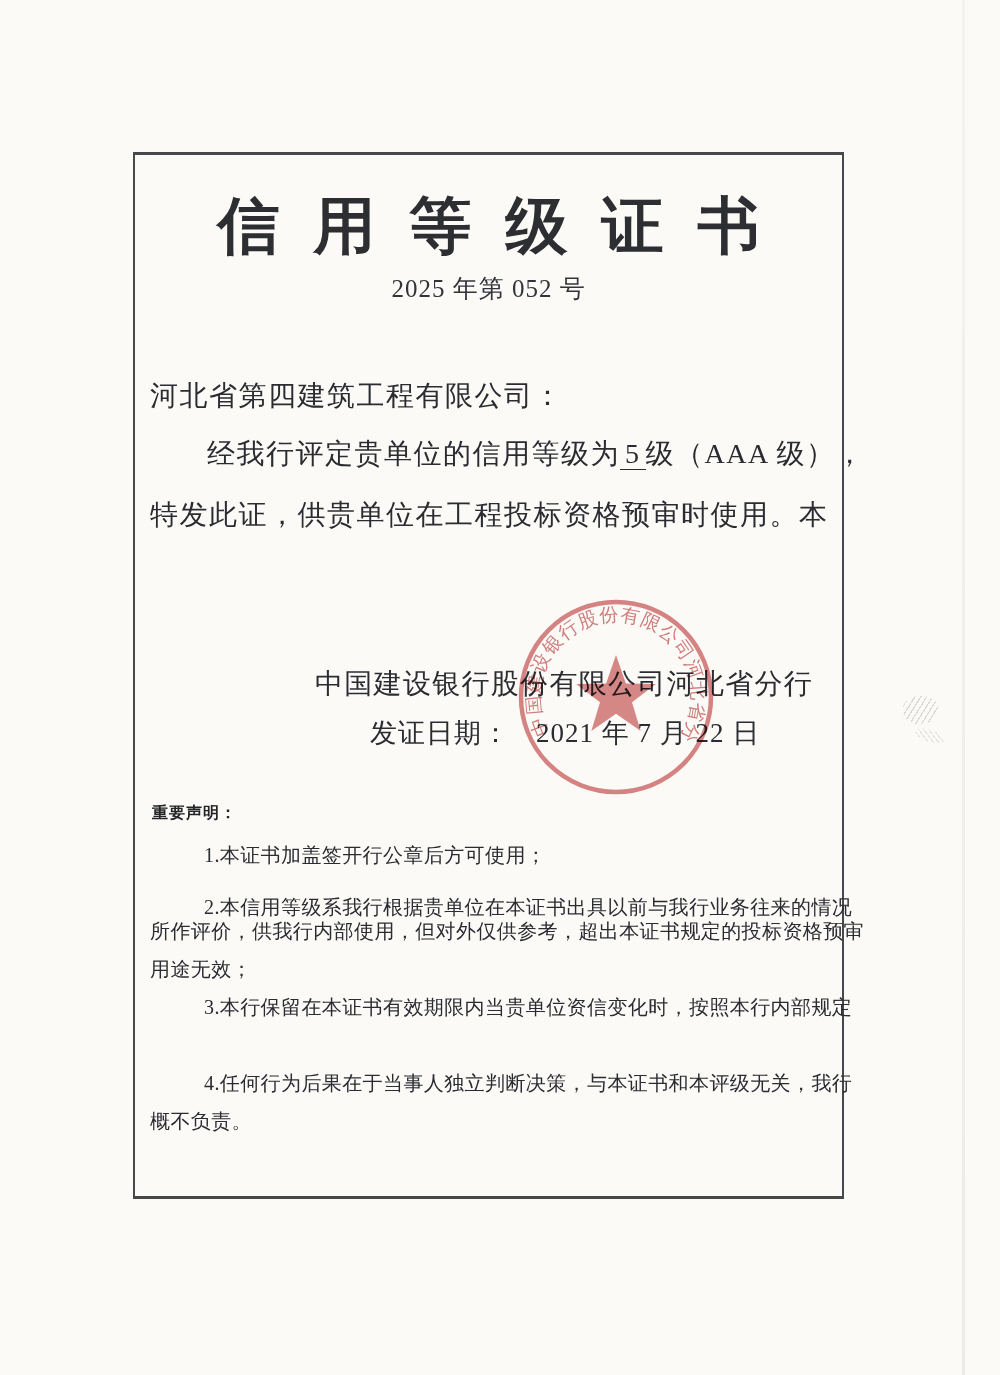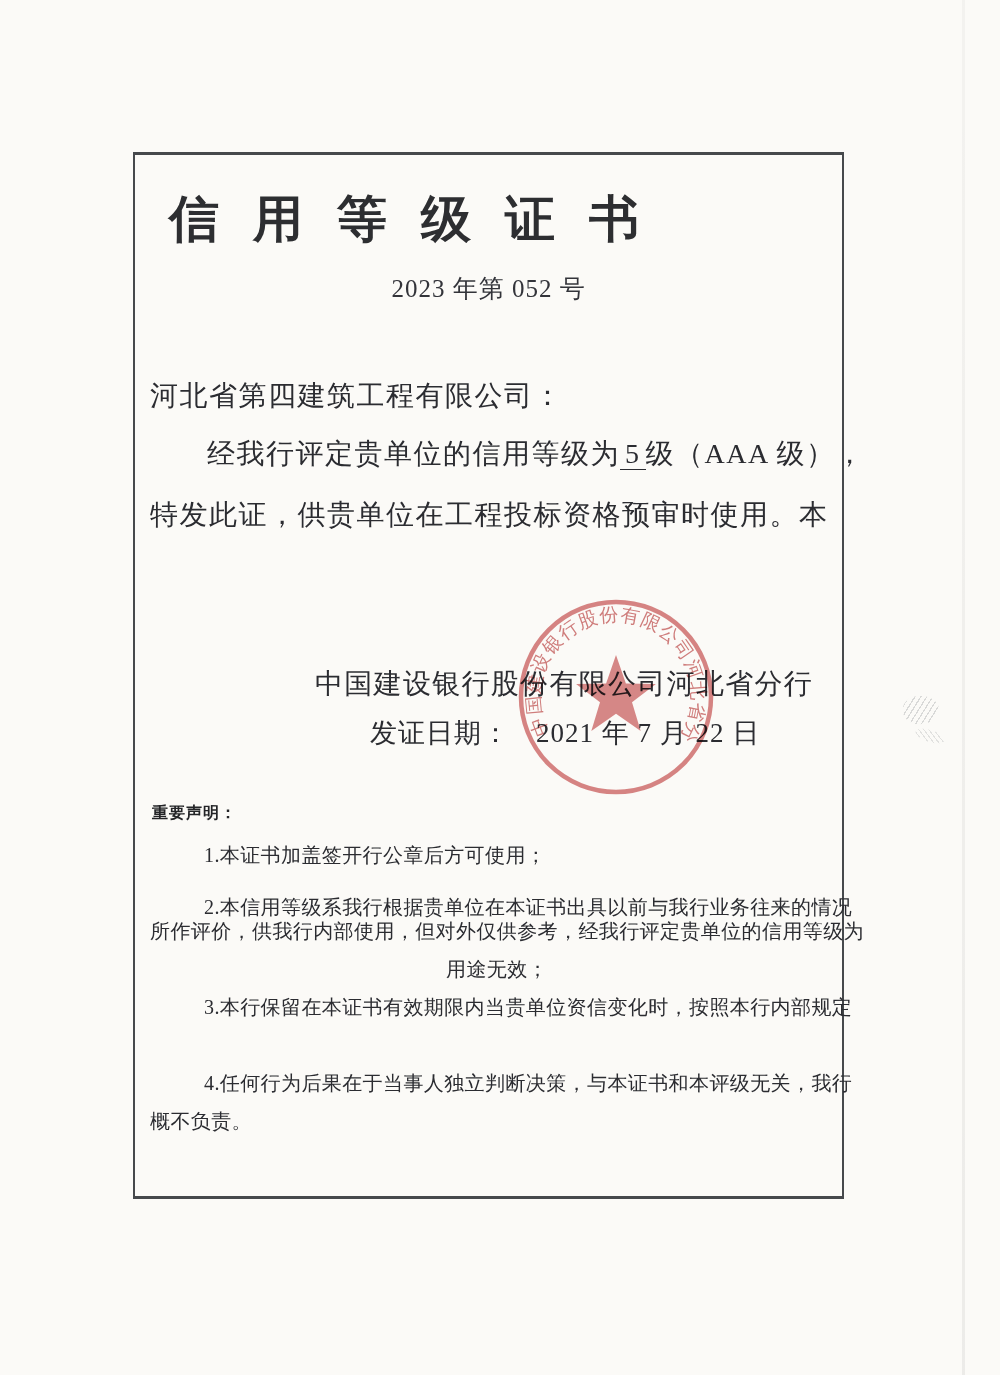--- a/index.html
+++ b/index.html
@@ -14,23 +14,23 @@
   .page{position:absolute;inset:0;}
   
   .cert-box{
     position:absolute;left:133px;top:152px;width:711px;height:1047px;
     border:2px solid #46494c;border-top-width:3px;border-bottom-width:3px;
     box-sizing:border-box;
     background:transparent;
   }
   .abs{position:absolute;white-space:nowrap;}
   .cert-title{
-    left:0;top:37px;width:100%;text-align:left;
+    left:0;top:37px;width:100%;text-align:center;
     font-family:"Liberation Sans","DejaVu Sans",sans-serif;
-    font-weight:bold;font-size:50px;line-height:1.1;
+    font-weight:bold;font-size:62px;line-height:1.1;
     letter-spacing:34px;text-indent:34px;color:#2d2e31;
   }
   .cert-number{
     left:0;top:117px;width:100%;text-align:center;
     font-size:25px;letter-spacing:1px;color:#33343a;
   }
   .body-line{
     left:15px;width:690px;font-size:28px;line-height:1.2;
     letter-spacing:1.5px;color:#2b2c31;
   }
@@ -48,21 +48,21 @@
   .decl-heading{
     left:17px;top:648px;
     font-family:"Liberation Sans","DejaVu Sans",sans-serif;
     font-weight:bold;font-size:16px;letter-spacing:1px;color:#232427;
   }
   .decl-line{
     left:15px;width:694px;font-size:20px;letter-spacing:0.4px;
     line-height:1.2;color:#2b2c31;
   }
   .indent{text-indent:54px;}
-  .d1{top:688px;} .d2a{top:716px;margin-top:24px;} .d2b{top:764px;} .d2c{top:802px;text-align:center;}
+  .d1{top:688px;} .d2a{top:716px;margin-top:24px;} .d2b{top:764px;} .d2c{top:802px;}
   .d3a{top:840px;} .d3b{top:878px;} .d4a{top:916px;} .d4b{top:954px;}
   
   .seal{
     position:absolute;left:381px;top:442px;width:200px;height:200px;
     z-index:3;opacity:.85;mix-blend-mode:multiply;
     pointer-events:none;
   }
   
   .scan-edge{
     position:absolute;left:962px;top:0;width:3px;height:1375px;
@@ -81,21 +81,21 @@
 </style>
 </head>
 <body>
 
 <div class="page">
 
   <div class="cert-box">
 
     <div class="abs cert-title">信用等级证书</div>
 
-    <div class="abs cert-number">2023 年第 052 号</div>
+    <div class="abs cert-number">2025 年第 052 号</div>
 
     <div class="abs body-line recipient">河北省第四建筑工程有限公司：</div>
 
     <div class="abs body-line body-l1"><span>经我行评定贵单位的信用等级为</span><span class="grade-underlined">5</span><span>级（AAA 级），</span></div>
 
     <div class="abs body-line body-l2">特发此证，供贵单位在工程投标资格预审时使用。本</div>
 
 
     <div class="abs issuer-line">中国建设银行股份有限公司河北省分行</div>
 
@@ -109,21 +109,21 @@
       </defs>
       <text font-size="19" fill="#c55858" opacity="0.9" letter-spacing="1" font-family="'Liberation Serif','DejaVu Serif',serif">
         <textPath href="#sealArc" startOffset="0">中国建设银行股份有限公司河北省分行</textPath>
       </text>
     </svg>
 
     <div class="abs decl-heading">重要声明：</div>
 
     <div class="abs decl-line indent d1">1.本证书加盖签开行公章后方可使用；</div>
     <div class="abs decl-line indent d2a">2.本信用等级系我行根据贵单位在本证书出具以前与我行业务往来的情况</div>
-    <div class="abs decl-line d2b">所作评价，供我行内部使用，但对外仅供参考，经我行评定贵单位的信用等级为</div>
+    <div class="abs decl-line d2b">所作评价，供我行内部使用，但对外仅供参考，超出本证书规定的投标资格预审</div>
     <div class="abs decl-line d2c">用途无效；</div>
     <div class="abs decl-line indent d3a">3.本行保留在本证书有效期限内当贵单位资信变化时，按照本行内部规定</div>
     <div class="abs decl-line indent d4a">4.任何行为后果在于当事人独立判断决策，与本证书和本评级无关，我行</div>
     <div class="abs decl-line d4b">概不负责。</div>
   </div>
 
   <div class="smudge1"></div>
   <div class="smudge2"></div>
   <div class="scan-edge"></div>
 </div>

